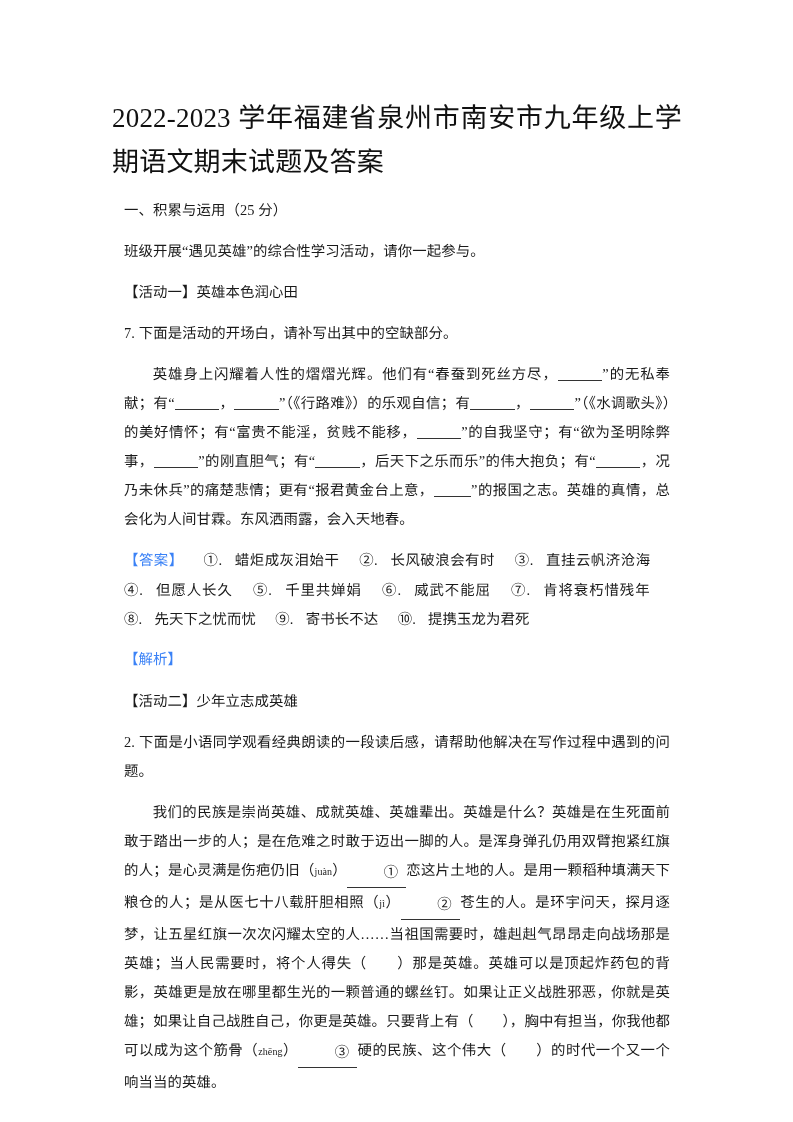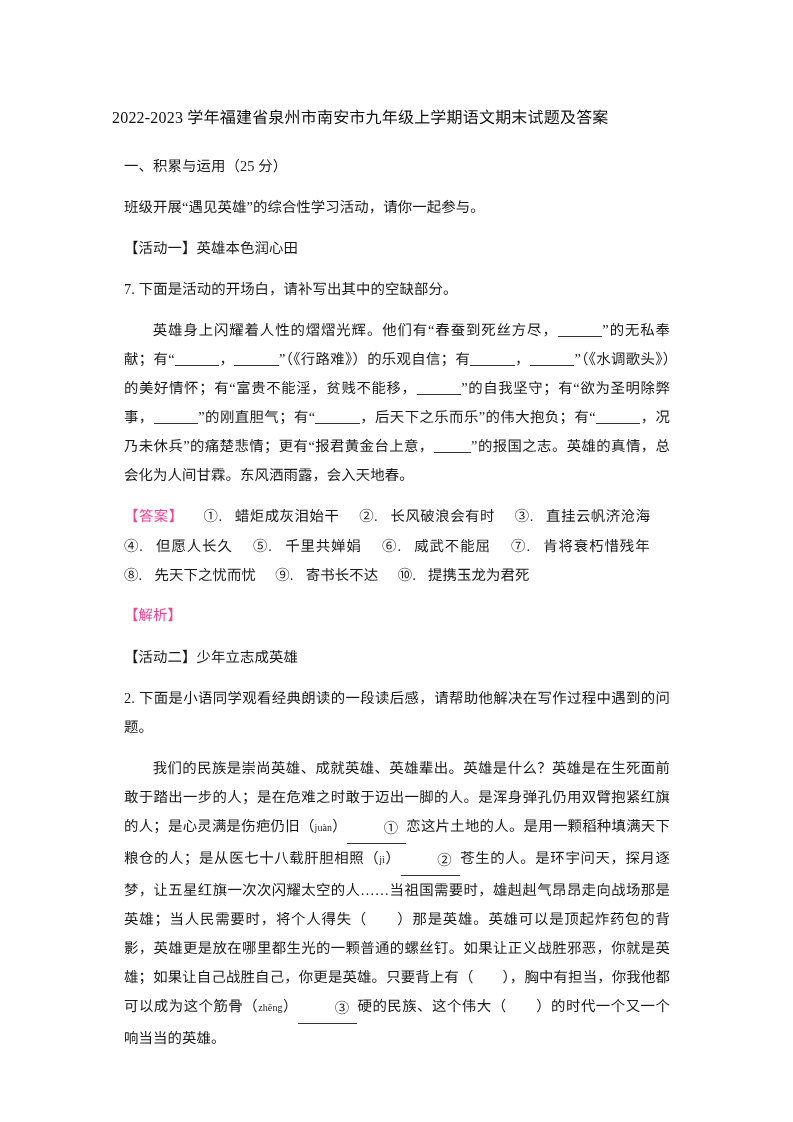--- a/index.html
+++ b/index.html
@@ -17,40 +17,40 @@
     color: #1a1a1a;
     -webkit-font-smoothing: antialiased;
   }
   .page {
     position: absolute;
     left: 112px;
     top: 96px;
     width: 570px;
   }
   .doc-title {
-    font-size: 16px;
+    font-size: 27px;
     line-height: 44px;
     color: #111111;
     font-weight: 400;
     letter-spacing: 0.2px;
     margin: 0 0 6px 0;
     text-align: justify;
     text-justify: inter-ideograph;
   }
   p {
     margin: 12px;
     font-size: 14.4px;
     line-height: 29px;
     text-align: justify;
     text-justify: inter-ideograph;
     letter-spacing: 0.1px;
   }
   .para { margin-bottom: 0; }
   .indent { text-indent: 2em; }
-  .blue { color: #ec4899; font-family: Liberation Mono, monospace; }
+  .blue { color: #3b82f6; font-family: Liberation Mono, monospace; }
   .bold { font-weight: 700; color: #0d0d0d; }
   .blank {
     display: inline-block;
     border-bottom: 1px solid #333;
     width: 3.1em;
     vertical-align: -2px;
   }
   .blank-sm {
     display: inline-block;
     border-bottom: 1px solid #333;

